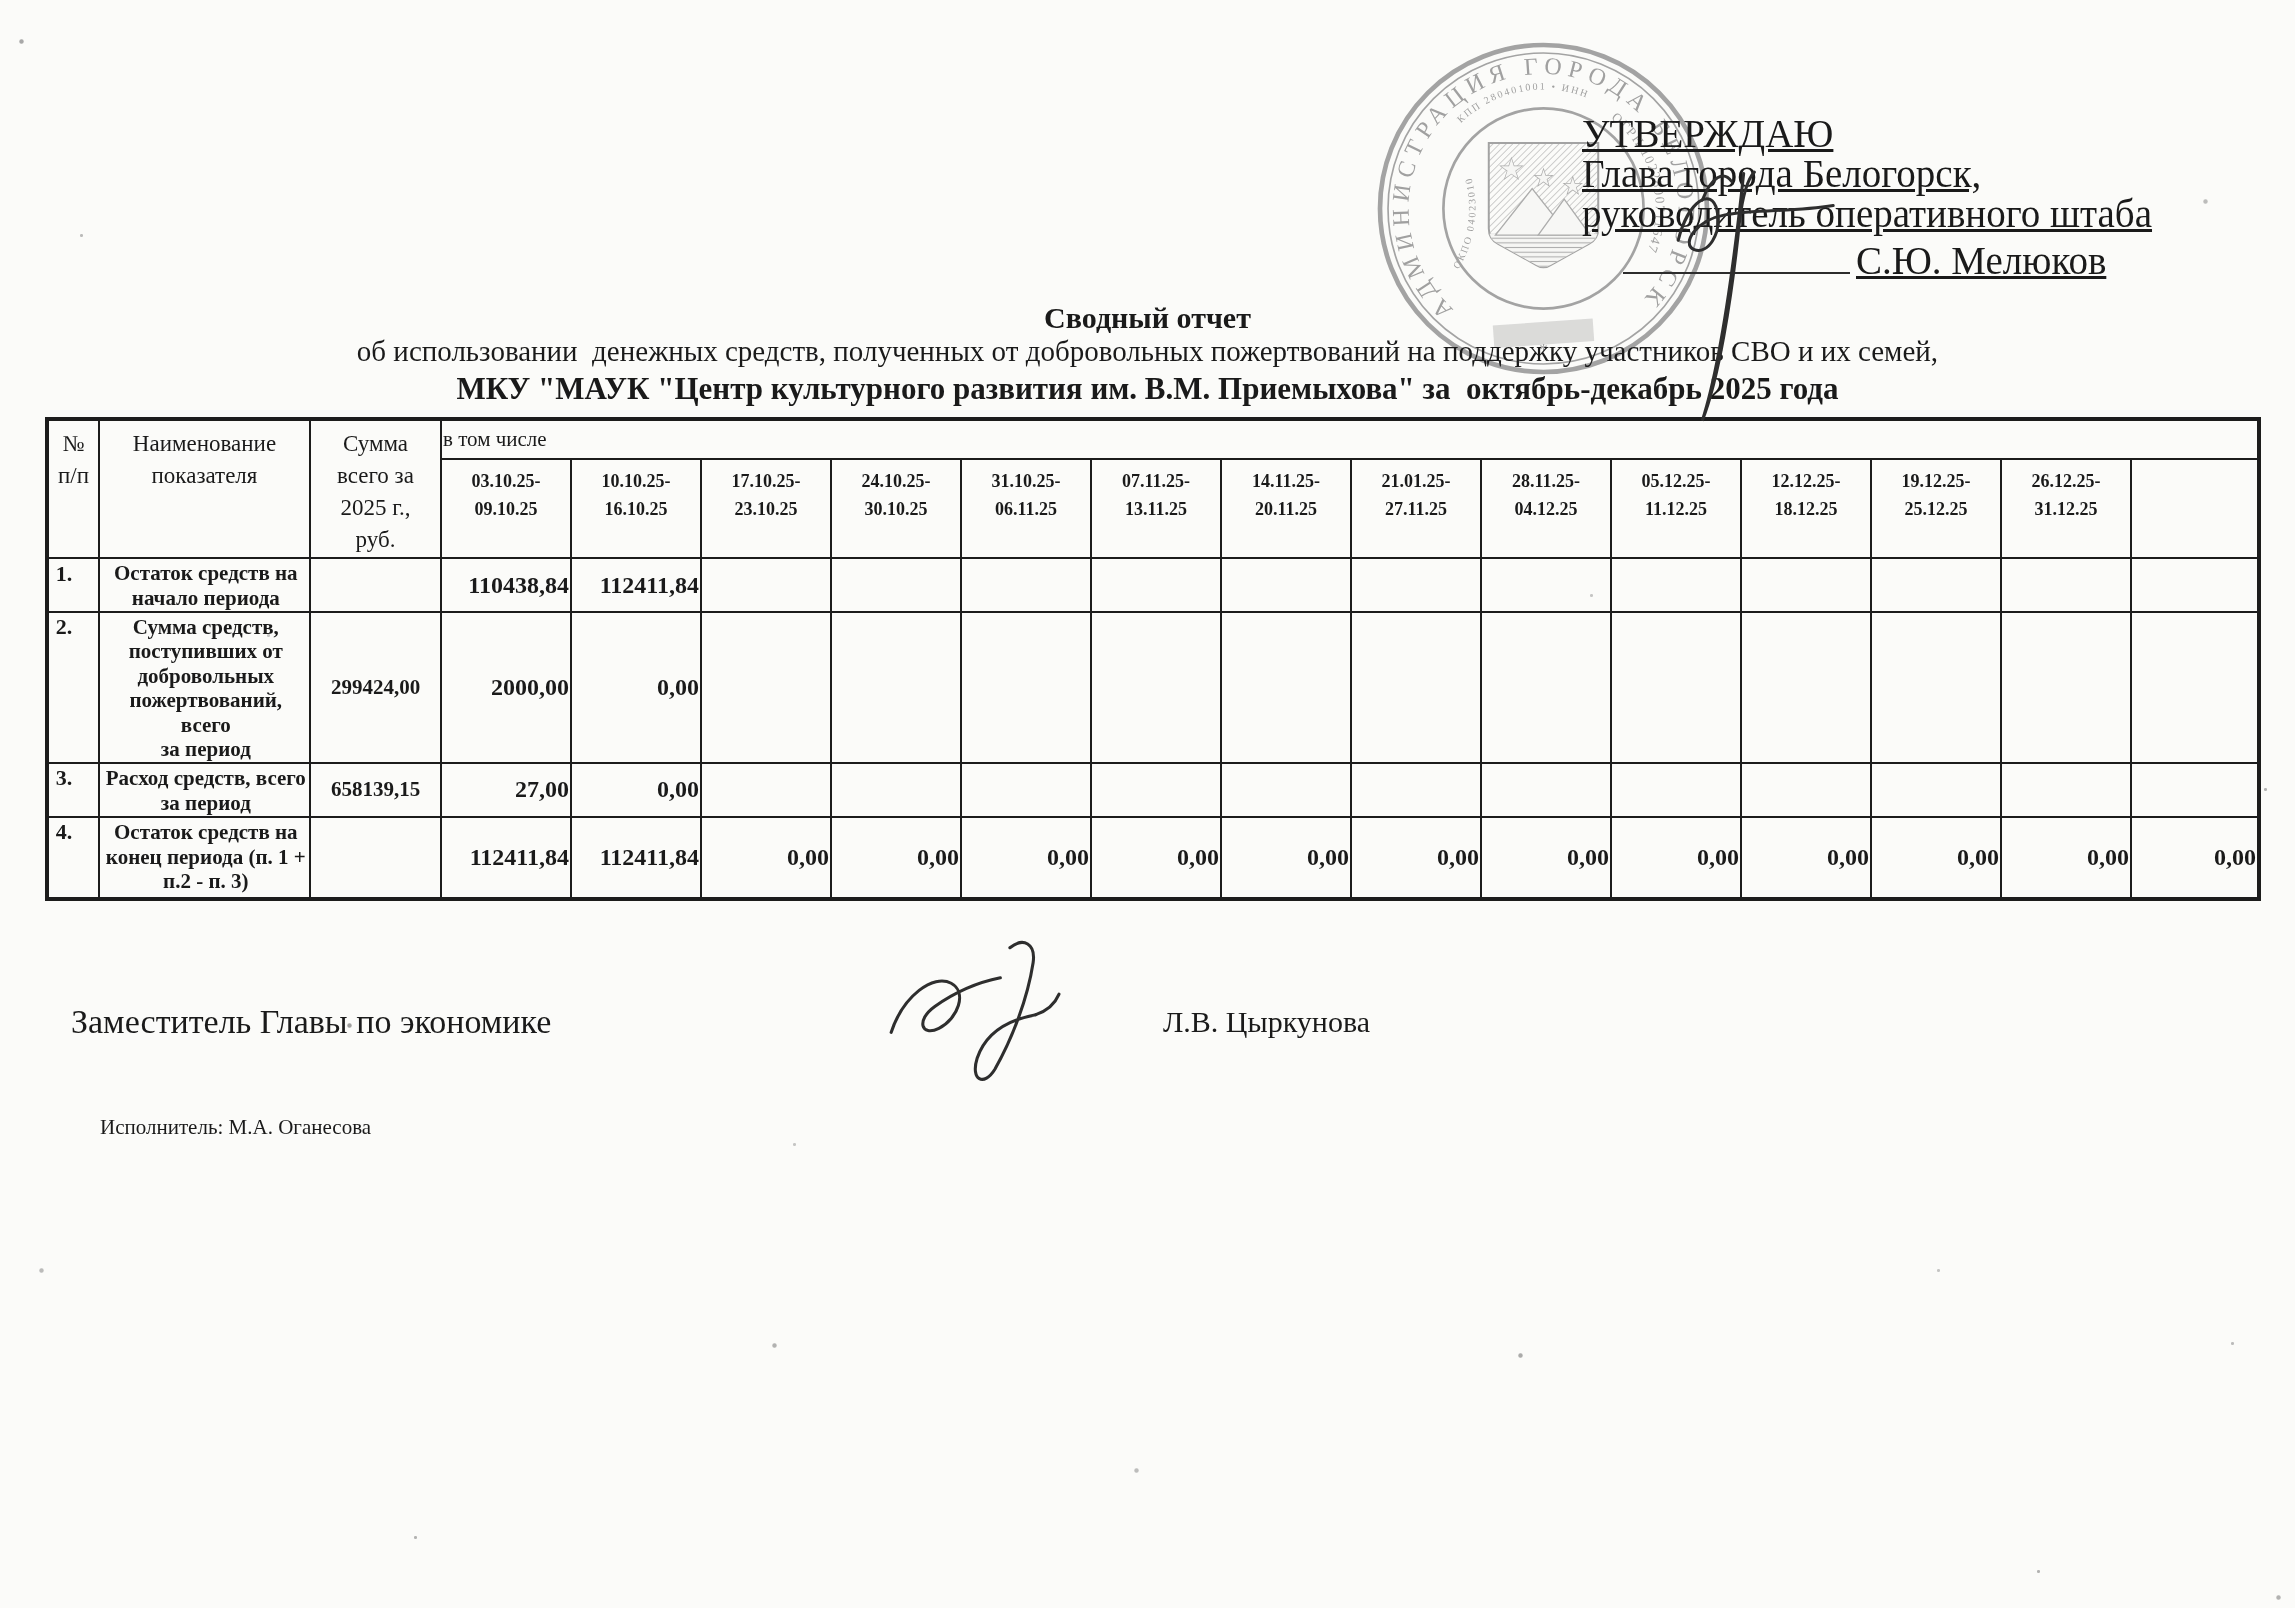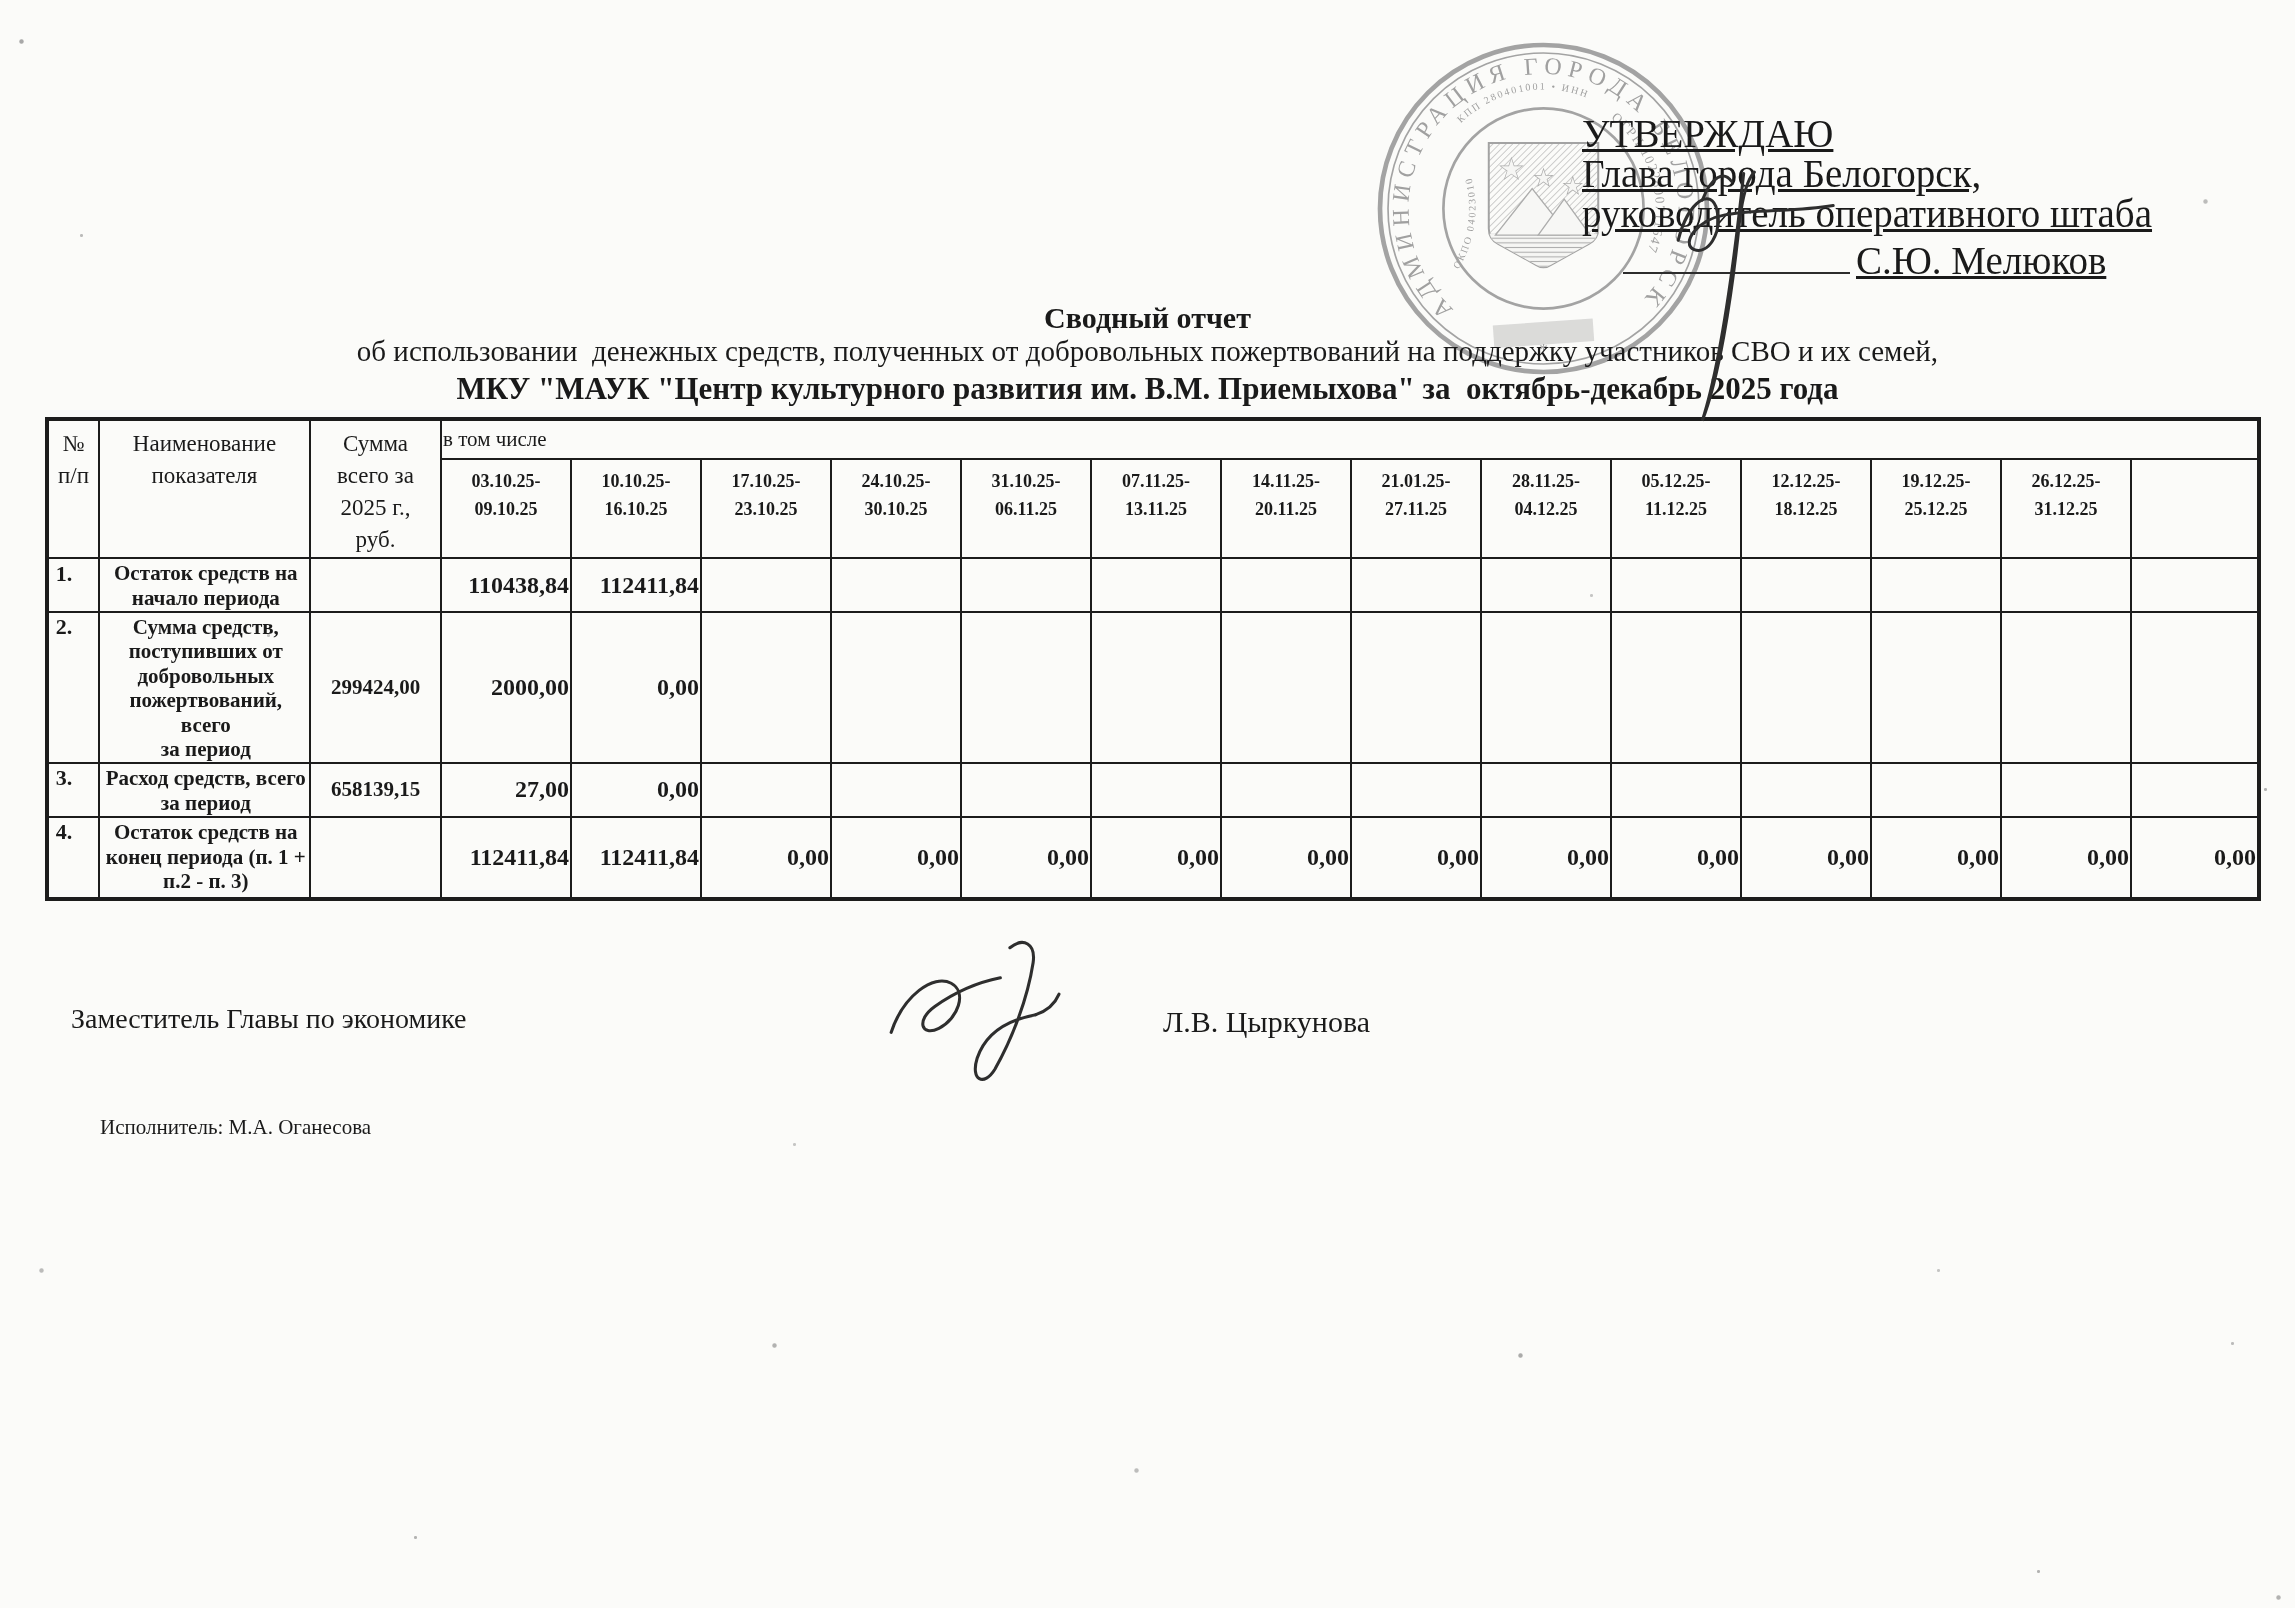--- a/index.html
+++ b/index.html
@@ -36,21 +36,21 @@
       white-space:pre-line;padding-top:6.7px;line-height:1.4;}
   .hper{font-weight:bold;font-size:18px;text-align:center;vertical-align:top;
       white-space:pre-line;padding-top:8px;line-height:1.55;}
   #rt tbody td{font-weight:bold;}
   .cnum{font-size:22px;text-align:left;vertical-align:top;padding:1.3px 0 0 6.7px;}
   .clabel{font-size:21px;text-align:center;vertical-align:top;padding:2px 2.7px 0 5.3px;line-height:1.17;white-space:pre-line;}
   .ctotal{font-size:21px;text-align:center;vertical-align:middle;}
   .cval{font-size:24px;text-align:right;vertical-align:middle;border-radius:25px;}
 
   
-  .fpos{position:absolute;left:71px;top:1003px;font-size:28px;z-index:2;white-space:nowrap;}
+  .fpos{position:absolute;left:71px;top:1003px;font-size:34px;z-index:2;white-space:nowrap;}
   .fname{position:absolute;left:1163px;top:1005px;font-size:30px;z-index:2;white-space:nowrap;}
   .fexec{position:absolute;left:100px;top:1115px;font-size:21px;z-index:2;white-space:nowrap;}
 
   
   .specks{position:absolute;left:0;top:0;width:2.7px;height:2.7px;border-radius:50%;z-index:0;opacity:.55;
     box-shadow:773px 1344px 0 0.7px #777,1519px 1354px 0 0.7px #6a6a6a,2231px 1342px 0 0 #888,
       348px 1024px 0 0.7px #555,793px 1143px 0 0 #999,80px 234px 0 0 #888,2204px 200px 0 0.7px #8a8a8a,
       414px 1536px 0 0 #777,1937px 1269px 0 0 #999,1135px 1469px 0 0.7px #8c8c8c,2037px 1570px 0 0 #777,
       267px 634px 0 0 #999,40px 1269px 0 0.7px #888,2264px 788px 0 0 #777,1590px 594px 0 0 #999,
       20px 40px 0 0.7px #666,2277px 1596px 0 0.7px #777;}

